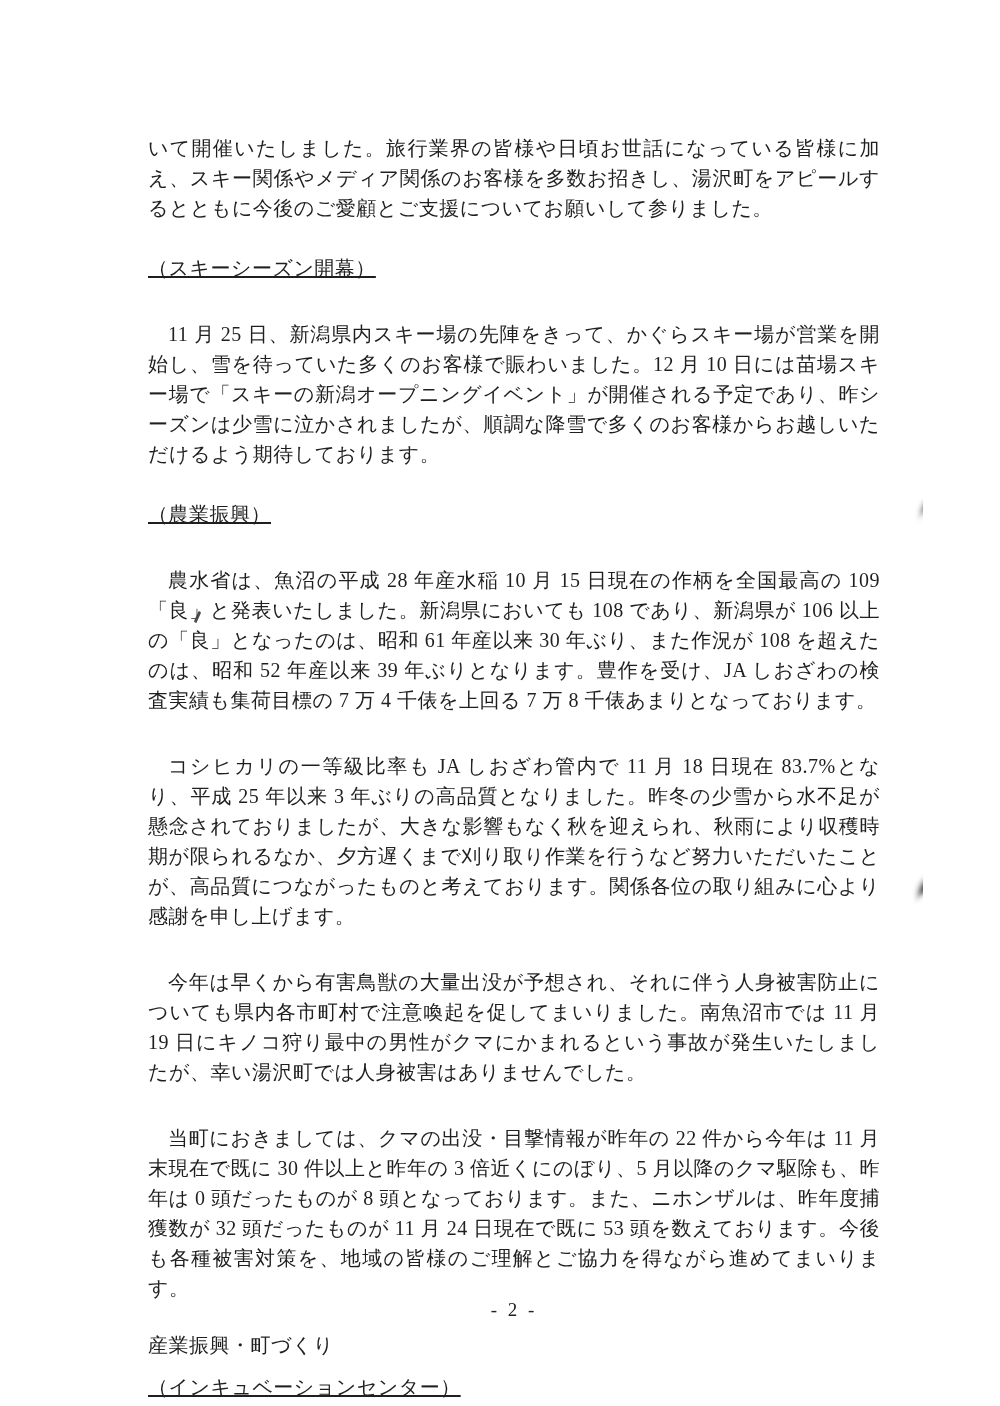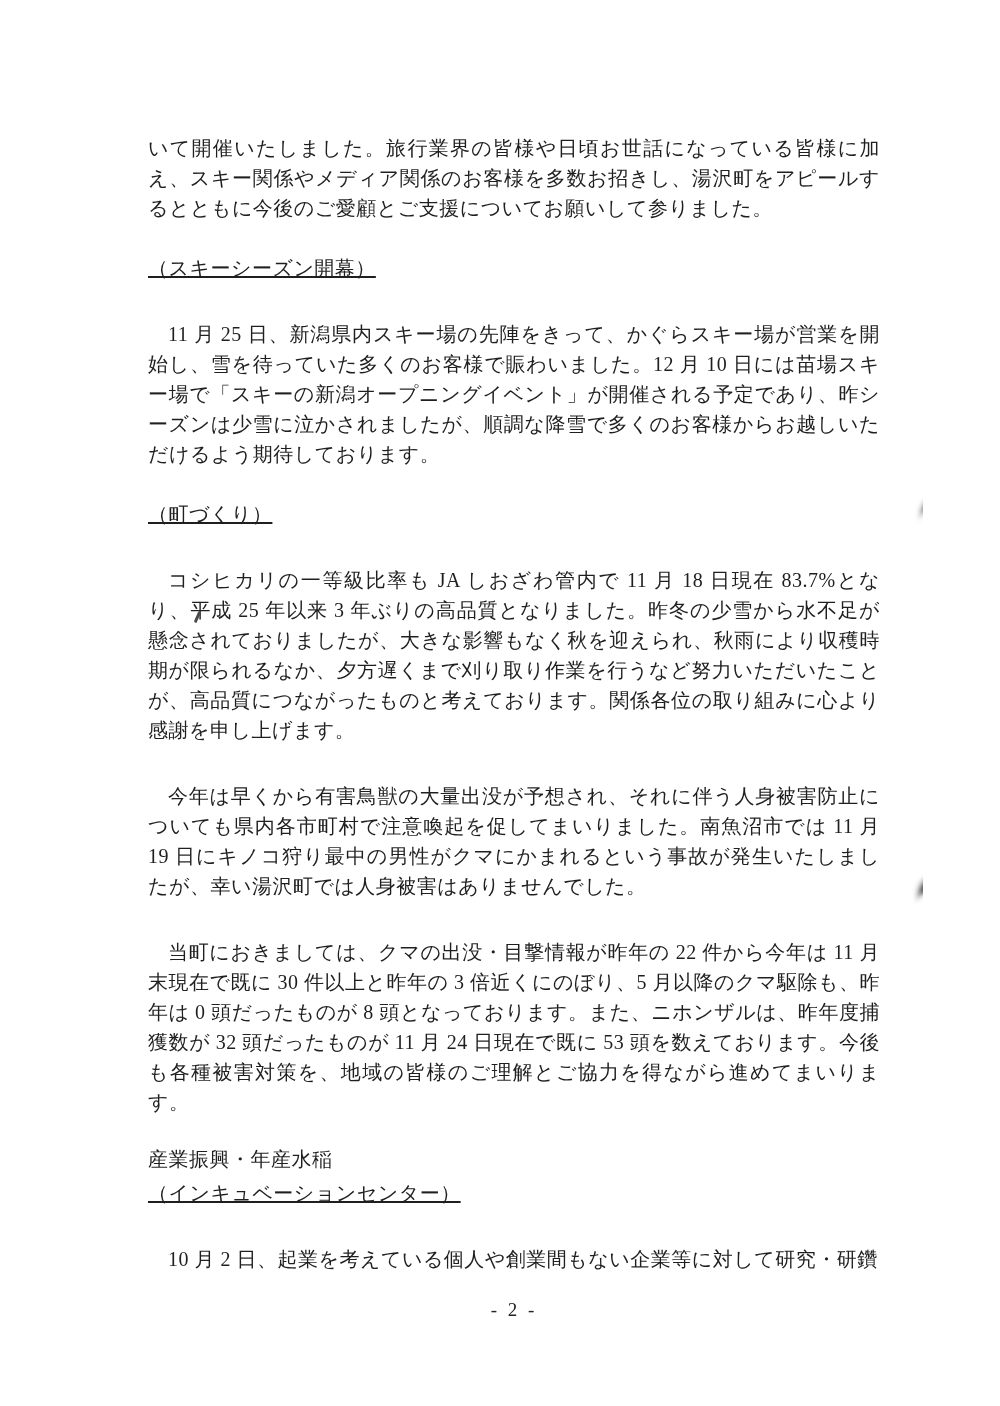--- a/index.html
+++ b/index.html
@@ -35,21 +35,21 @@
   }
   .section-heading {
     margin: 30px 0 0 0;
     font-size: 20px;
     line-height: 30px;
     font-weight: normal;
     letter-spacing: 0.5px;
     text-decoration: underline;
   }
   .section-heading.tight {
-    margin-top: 4px;
+    margin-top: 12px;
   }
   .part-title {
     margin: 27px 0 0 0;
     font-size: 20px;
     line-height: 30px;
     font-weight: normal;
     letter-spacing: 0.5px;
   }
   .page-number {
     position: absolute;
@@ -123,31 +123,32 @@
 <div class="page">
 
   <div class="text-column">
 
     <p class="body-para">いて開催いたしました。旅行業界の皆様や日頃お世話になっている皆様に加え、スキー関係やメディア関係のお客様を多数お招きし、湯沢町をアピールするとともに今後のご愛顧とご支援についてお願いして参りました。</p>
 
     <p class="section-heading">（スキーシーズン開幕）</p>
 
     <p class="body-para indent">11 月 25 日、新潟県内スキー場の先陣をきって、かぐらスキー場が営業を開始し、雪を待っていた多くのお客様で賑わいました。12 月 10 日には苗場スキー場で「スキーの新潟オープニングイベント」が開催される予定であり、昨シーズンは少雪に泣かされましたが、順調な降雪で多くのお客様からお越しいただけるよう期待しております。</p>
 
-    <p class="section-heading">（町づくり）</p>
+    <p class="section-heading">（農業振興）</p>
 
+    <p class="body-para indent">農水省は、魚沼の平成 28 年産水稲 10 月 15 日現在の作柄を全国最高の 109「良」と発表いたしました。新潟県においても 108 であり、新潟県が 106 以上の「良」となったのは、昭和 61 年産以来 30 年ぶり、また作況が 108 を超えたのは、昭和 52 年産以来 39 年ぶりとなります。豊作を受け、JA しおざわの検査実績も集荷目標の 7 万 4 千俵を上回る 7 万 8 千俵あまりとなっております。</p>
 
     <p class="body-para indent">コシヒカリの一等級比率も JA しおざわ管内で 11 月 18 日現在 83.7%となり、平成 25 年以来 3 年ぶりの高品質となりました。昨冬の少雪から水不足が懸念されておりましたが、大きな影響もなく秋を迎えられ、秋雨により収穫時期が限られるなか、夕方遅くまで刈り取り作業を行うなど努力いただいたことが、高品質につながったものと考えております。関係各位の取り組みに心より感謝を申し上げます。</p>
 
 
     <p class="body-para indent">今年は早くから有害鳥獣の大量出没が予想され、それに伴う人身被害防止についても県内各市町村で注意喚起を促してまいりました。南魚沼市では 11 月 19 日にキノコ狩り最中の男性がクマにかまれるという事故が発生いたしましたが、幸い湯沢町では人身被害はありませんでした。</p>
 
     <p class="body-para indent">当町におきましては、クマの出没・目撃情報が昨年の 22 件から今年は 11 月末現在で既に 30 件以上と昨年の 3 倍近くにのぼり、5 月以降のクマ駆除も、昨年は 0 頭だったものが 8 頭となっております。また、ニホンザルは、昨年度捕獲数が 32 頭だったものが 11 月 24 日現在で既に 53 頭を数えております。今後も各種被害対策を、地域の皆様のご理解とご協力を得ながら進めてまいります。</p>
 
-    <p class="part-title">産業振興・年産水稲</p>
+    <p class="part-title">産業振興・町づくり</p>
 
     <p class="section-heading tight">（インキュベーションセンター）</p>
 
     <p class="body-para indent">10 月 2 日、起業を考えている個人や創業間もない企業等に対して研究・研鑽</p>
 
   </div>
 
   <div class="page-number">- 2 -</div>
 
   <div class="hole hole-top">

